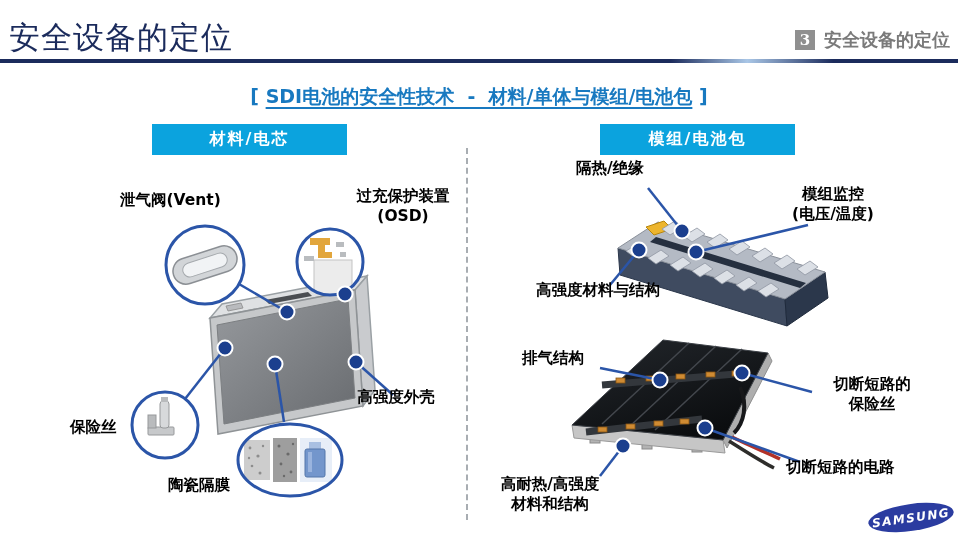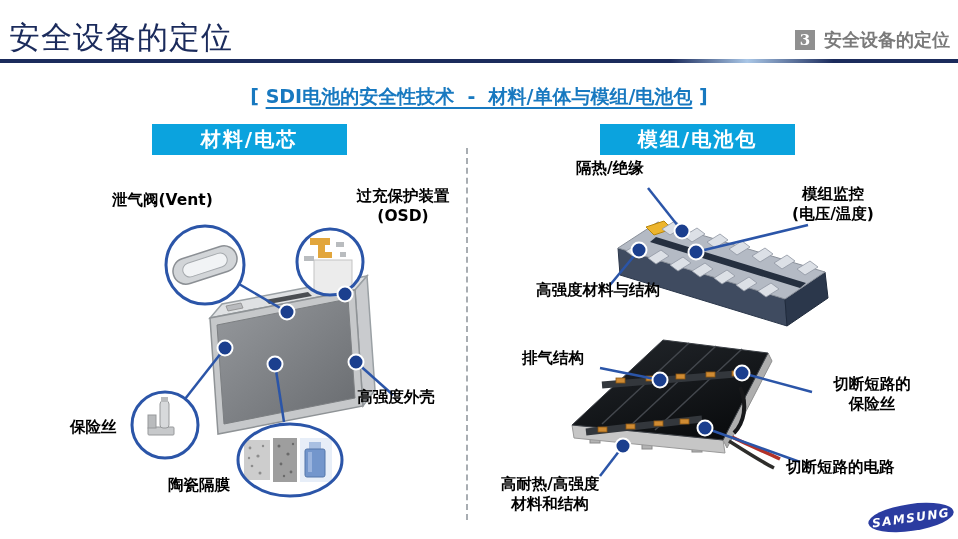--- a/index.html
+++ b/index.html
@@ -21,21 +21,21 @@
 
   
   .subtitle{position:absolute;left:0;top:84px;width:958px;text-align:center;
     box-sizing:border-box;
     font-size:19px;font-weight:bold;color:#1879c0;white-space:pre;}
   .subtitle .inner{text-decoration:underline;text-underline-offset:4px;
     text-decoration-thickness:2px;}
 
   
   .col-header{position:absolute;top:124px;width:195px;height:31px;background:#0ba3de;
-    color:#fff;font-weight:bold;font-size:20px;letter-spacing:2px;
+    color:#fff;font-weight:bold;font-size:16px;letter-spacing:2px;
     display:flex;align-items:center;justify-content:center;}
   .col-header.left{left:152px;}
   .col-header.right{left:600px;}
   .divider{position:absolute;left:466px;top:148px;height:372px;width:0;
     border-left:2px dashed #a8adb2;}
 
   
   .label{position:absolute;z-index:3;font-weight:bold;font-size:15.5px;color:#000;
     line-height:1.3;white-space:nowrap;}
   .label.center{text-align:center;white-space:normal;}
@@ -246,21 +246,21 @@
     <line x1="73" y1="111" x2="50" y2="141"></line>
   </g>
   <g fill="#1b3f8e" stroke="#ffffff" stroke-width="2">
     <circle cx="110" cy="45" r="7.5"></circle>
       <circle cx="192" cy="38" r="7.5"></circle>
     <circle cx="155" cy="93" r="7.5"></circle>
       <circle cx="73" cy="111" r="7.5"></circle>
   </g>
 </svg>
 
-<div class="label" style="left:112px;top:190px;text-align:right;">泄气阀(Vent)</div>
+<div class="label" style="left:120px;top:190px;text-align:right;">泄气阀(Vent)</div>
 <div class="label center" style="left:336px;top:186px;width:134px;">
   <span>过充保护装置</span>
   <span>(OSD)</span>
 </div>
 <div class="label" style="left:70px;top:417px;">保险丝</div>
 <div class="label" style="left:148px;top:475px;padding-left:20px;">陶瓷隔膜</div>
 <div class="label center" style="left:338px;top:387px;width:116px;">
   <span>高强度外壳</span>
 </div>
 

